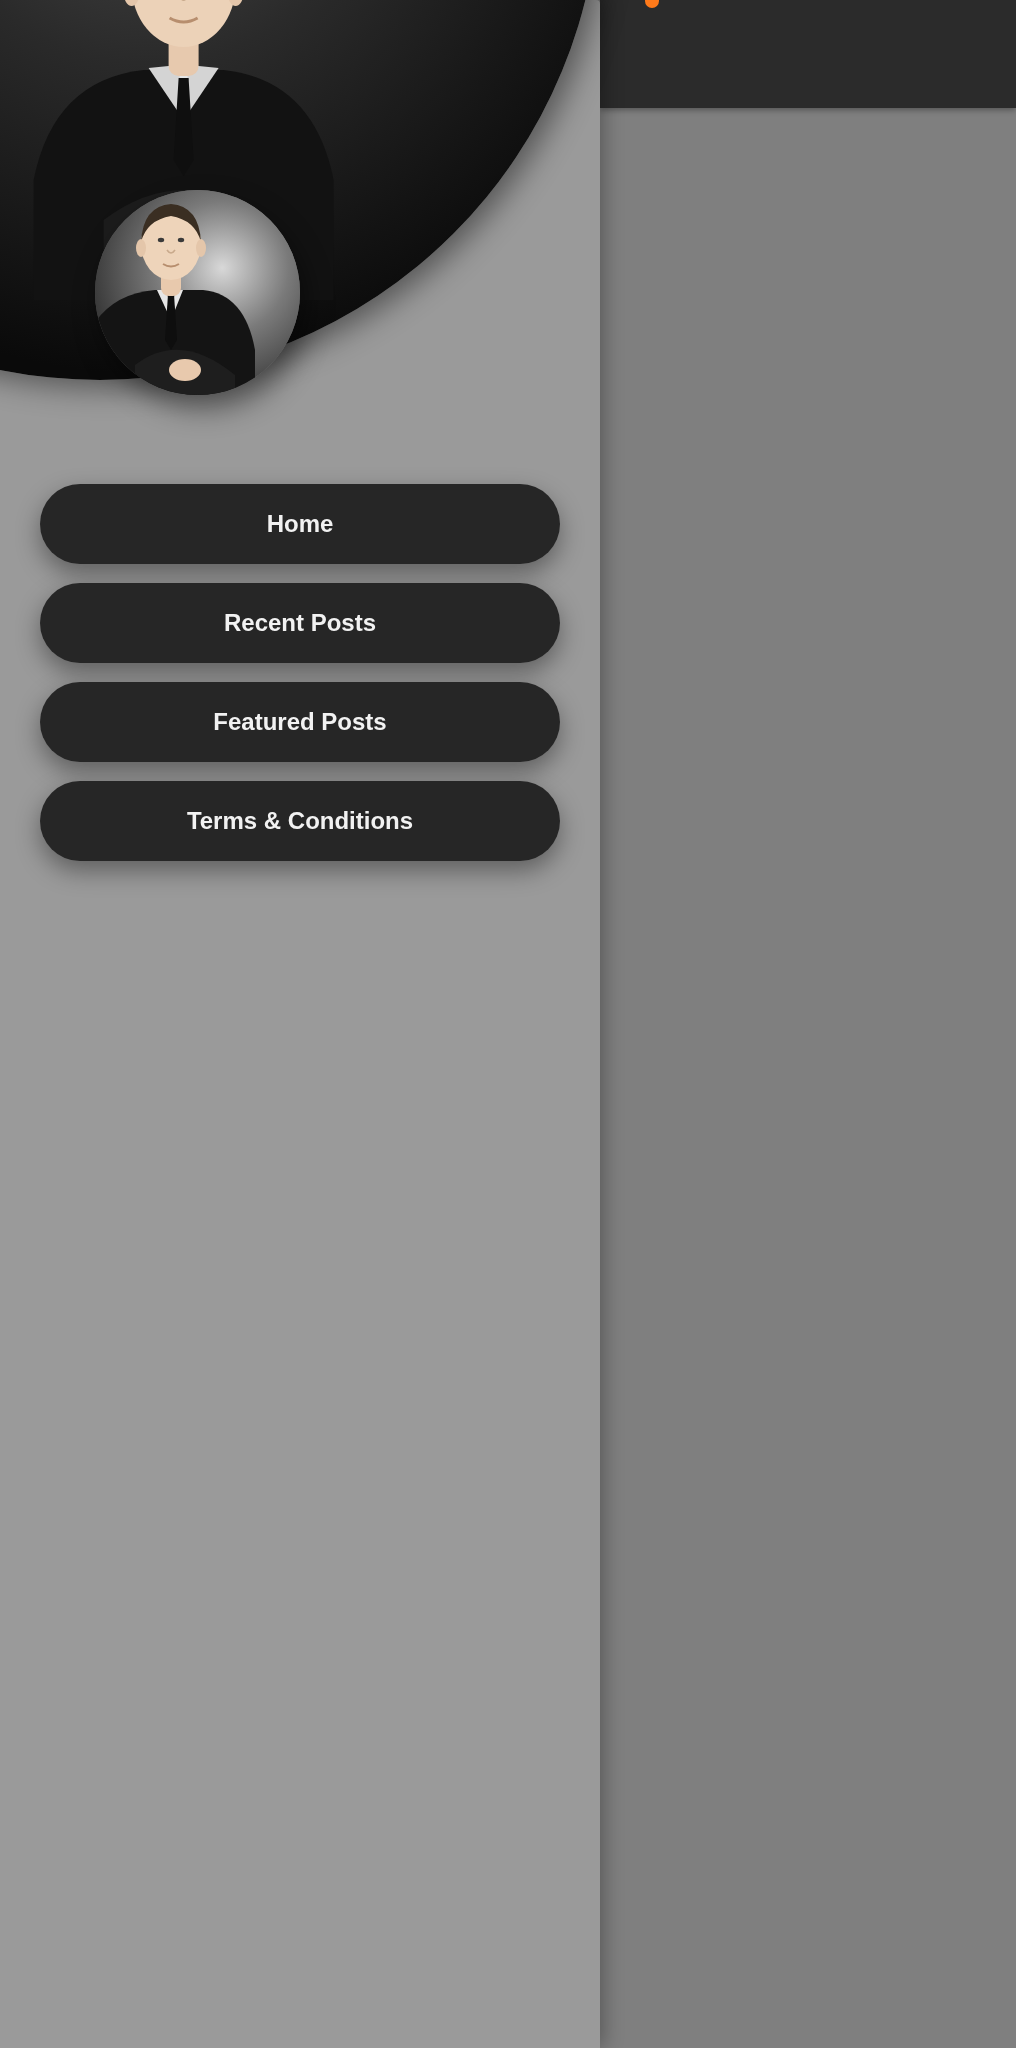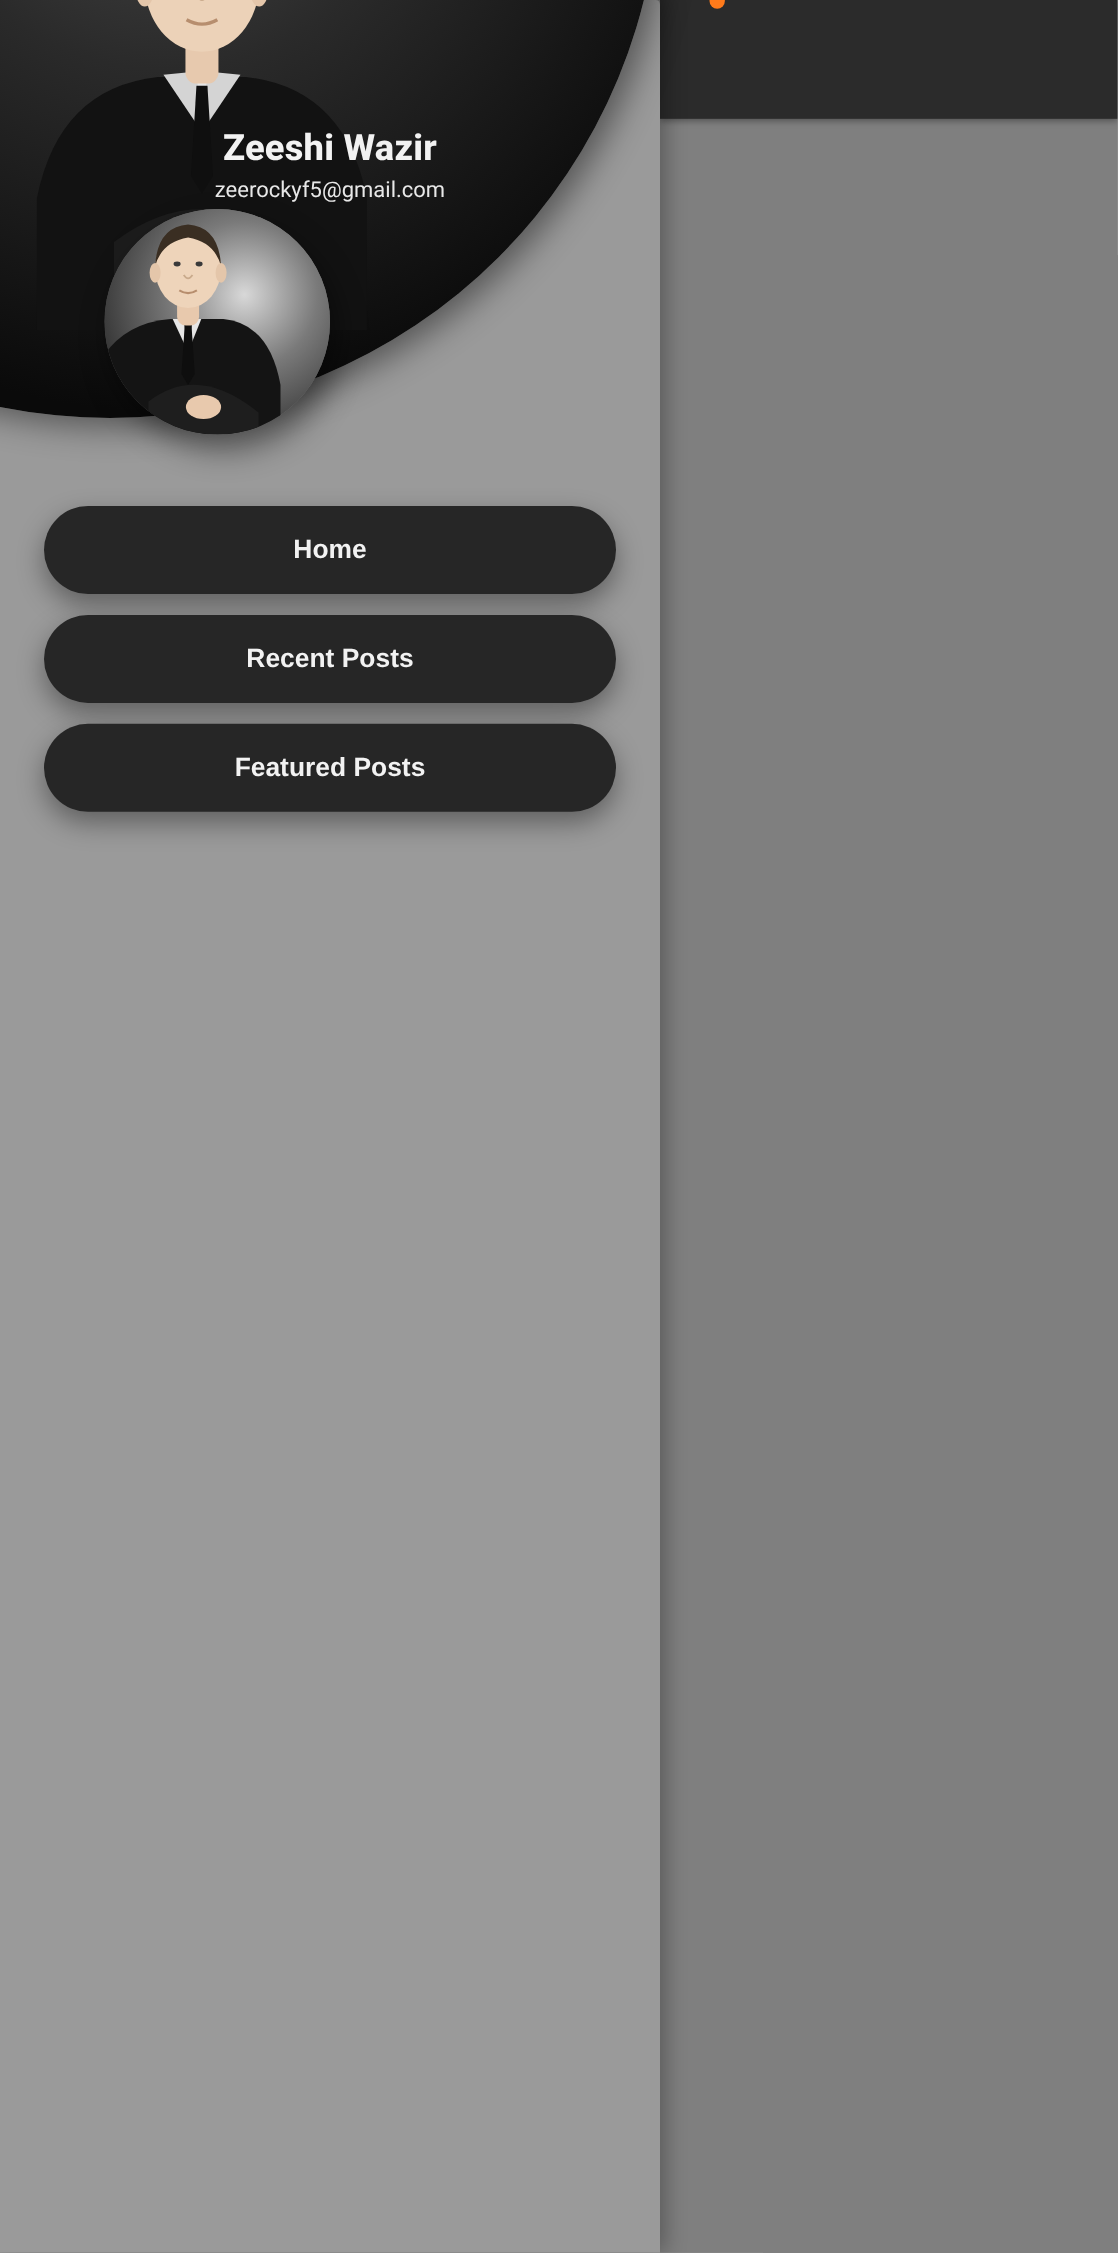--- a/index.html
+++ b/index.html
@@ -87,21 +87,21 @@
     }
     
     .person-svg {
       width: 100%;
       height: 100%;
       display: block;
     }
     
     .menu {
       position: absolute;
-      top: 460px;
+      top: 484px;
       left: 40px;
       width: 520px;
     }
     
     .menu-item {
       width: 100%;
       height: 80px;
       background: #262626;
       color: #f2f2f2;
       border: none;
@@ -178,24 +178,20 @@
       <ellipse cx="138" cy="172" rx="8" ry="14" fill="#e4c6aa"></ellipse>
       <ellipse cx="242" cy="172" rx="8" ry="14" fill="#e4c6aa"></ellipse>
 
       <ellipse cx="172" cy="160" rx="5" ry="3.5" fill="#3a3a3a"></ellipse>
       <ellipse cx="208" cy="160" rx="5" ry="3.5" fill="#3a3a3a"></ellipse>
       <path d="M186 176 Q190 184 194 176" stroke="#c9aa8c" stroke-width="2" fill="none"></path>
       <path d="M176 198 Q190 206 204 198" stroke="#b78e6e" stroke-width="3" fill="none"></path>
     </svg>
   </div>
 
-  <div class="user-info">
-    <div class="user-name">Zeeshi Wazir</div>
-    <div class="user-email">zeerockyf5@gmail.com</div>
-  </div>
 
   <div class="avatar">
     <svg class="person-svg" viewBox="0 0 205 205">
       <defs>
         <radialGradient id="gball" cx="62%" cy="38%" r="72%">
           <stop offset="0%" stop-color="#d8d8d8"></stop>
           <stop offset="45%" stop-color="#7a7a7a"></stop>
           <stop offset="100%" stop-color="#2a2a2a"></stop>
         </radialGradient>
       </defs>
@@ -230,15 +226,18 @@
   <nav class="menu">
     <button class="menu-item">
       <span>Home</span>
     </button>
     <button class="menu-item">
       <span>Recent Posts</span>
     </button>
     <button class="menu-item">
       <span>Featured Posts</span>
     </button>
+    <button class="menu-item">
+      <span>Terms &amp; Conditions</span>
+    </button>
   </nav>
 
 </div>
 
 </body></html>

